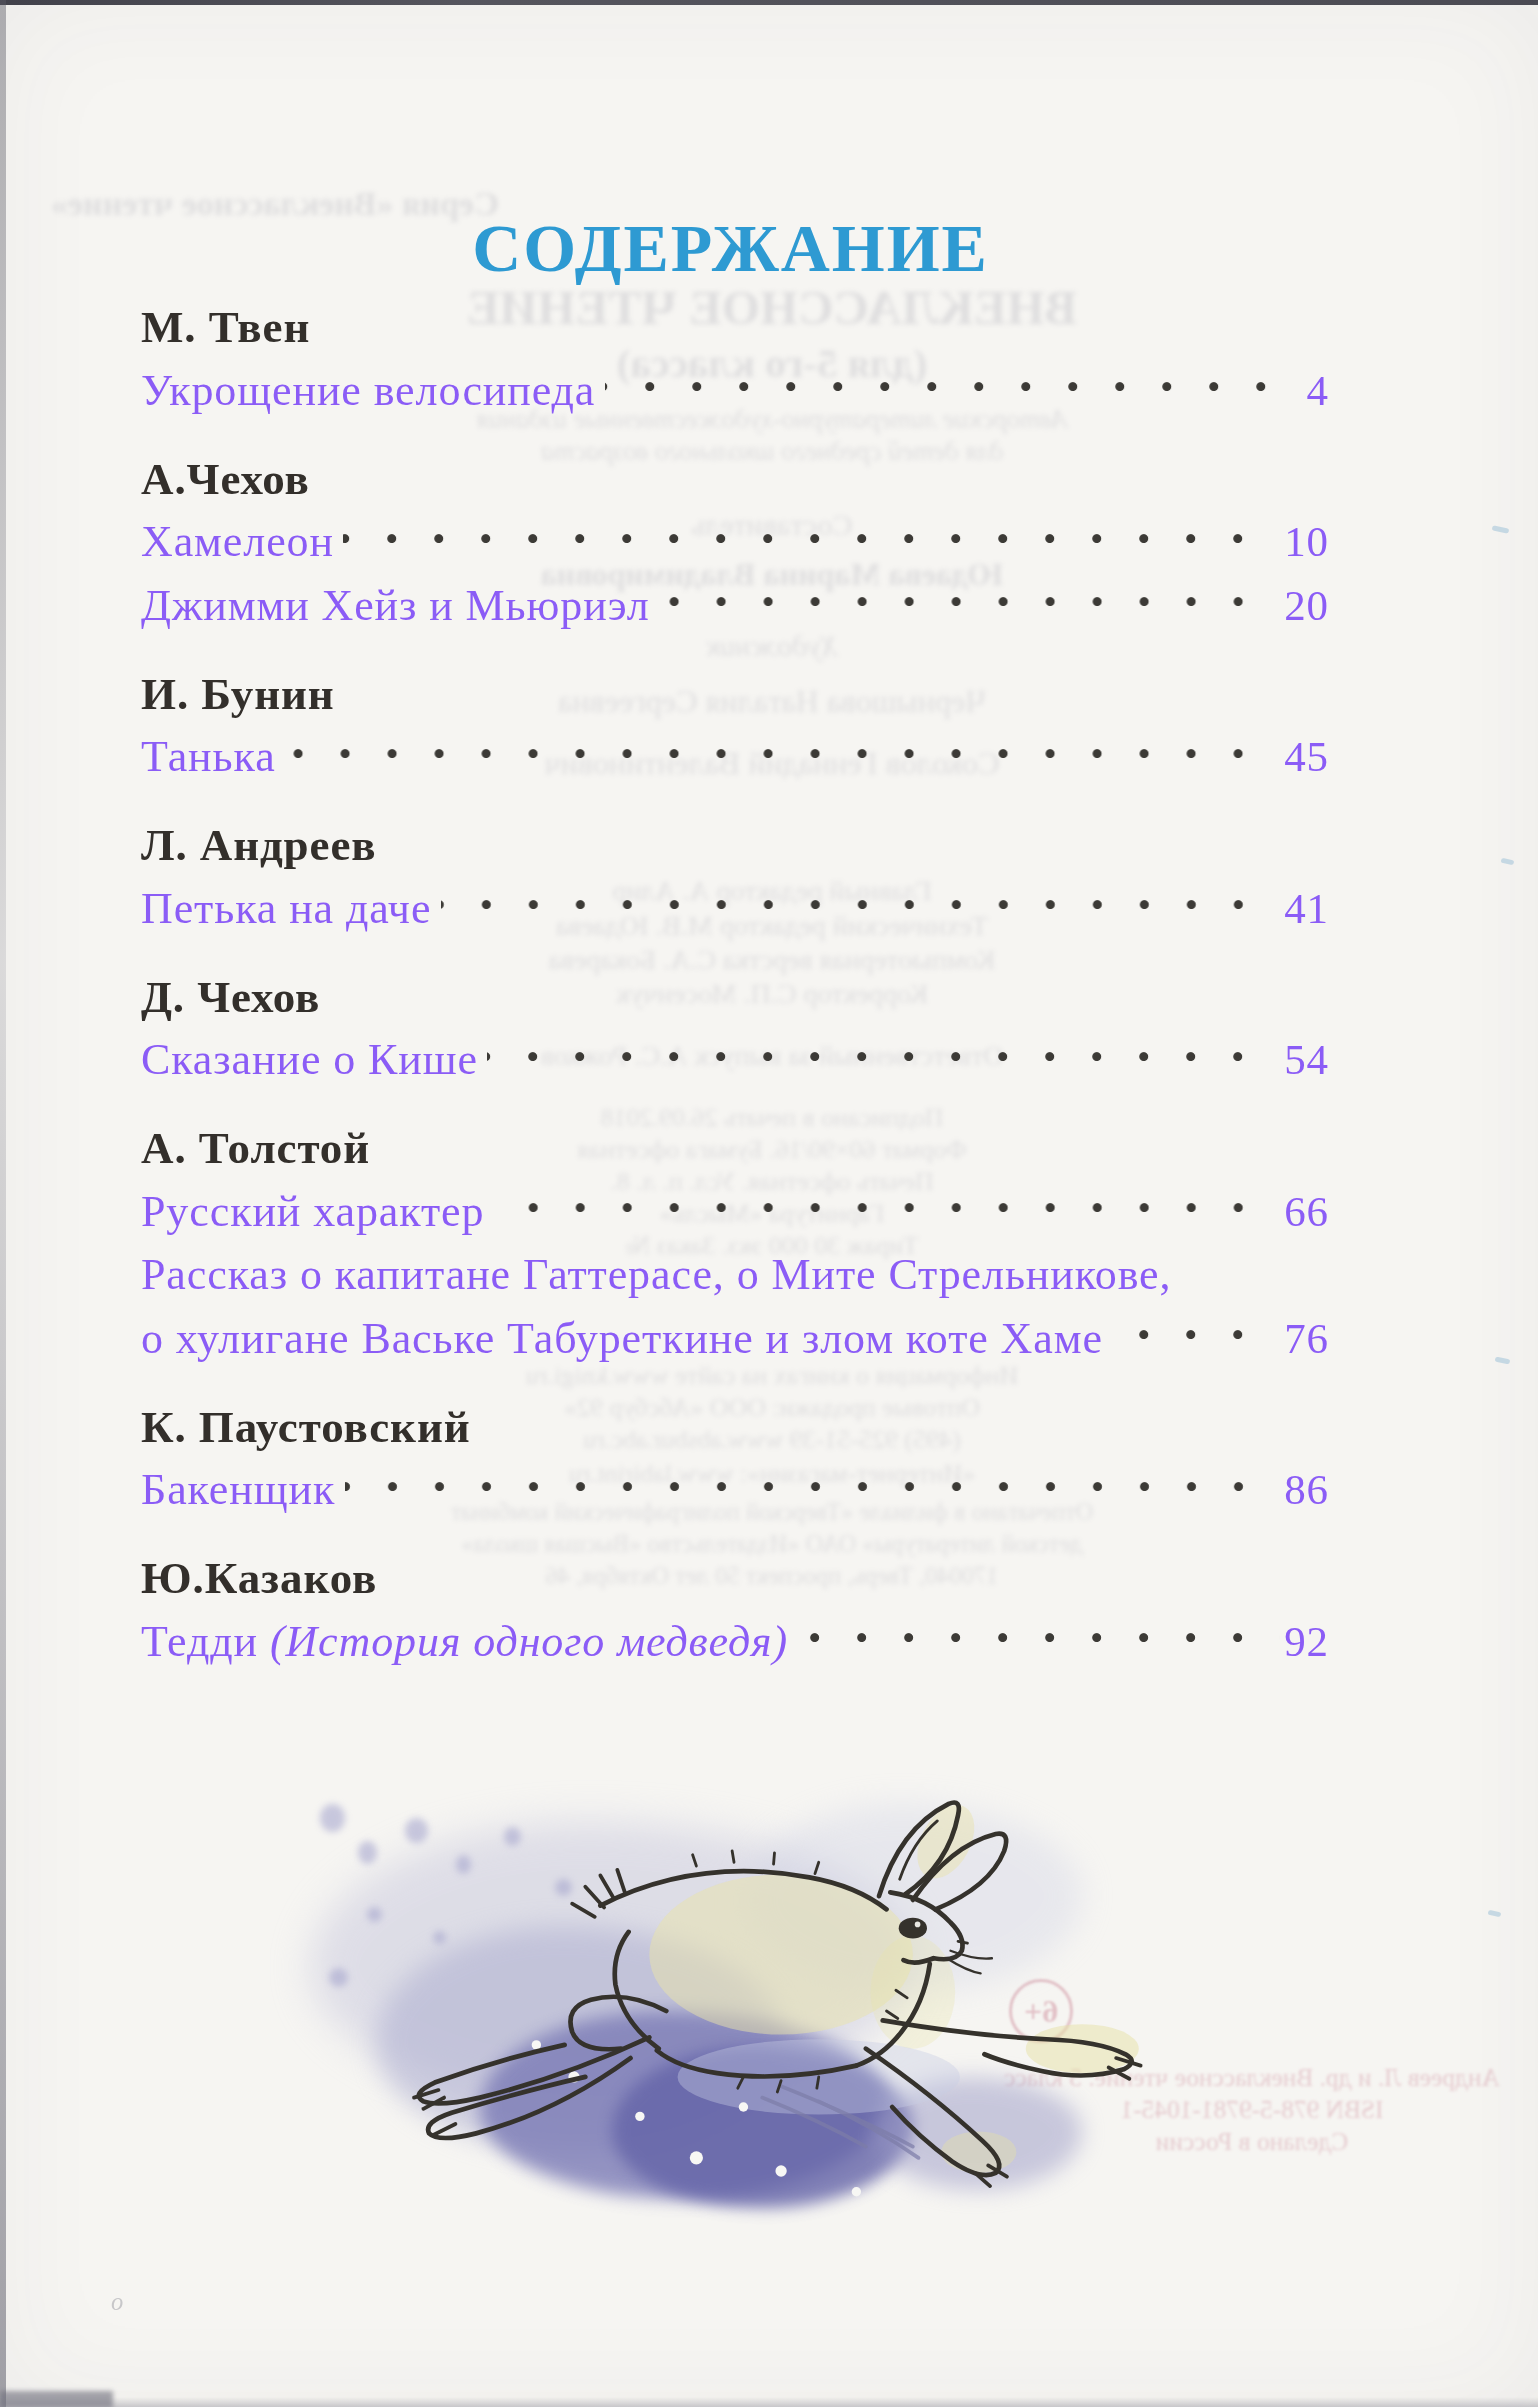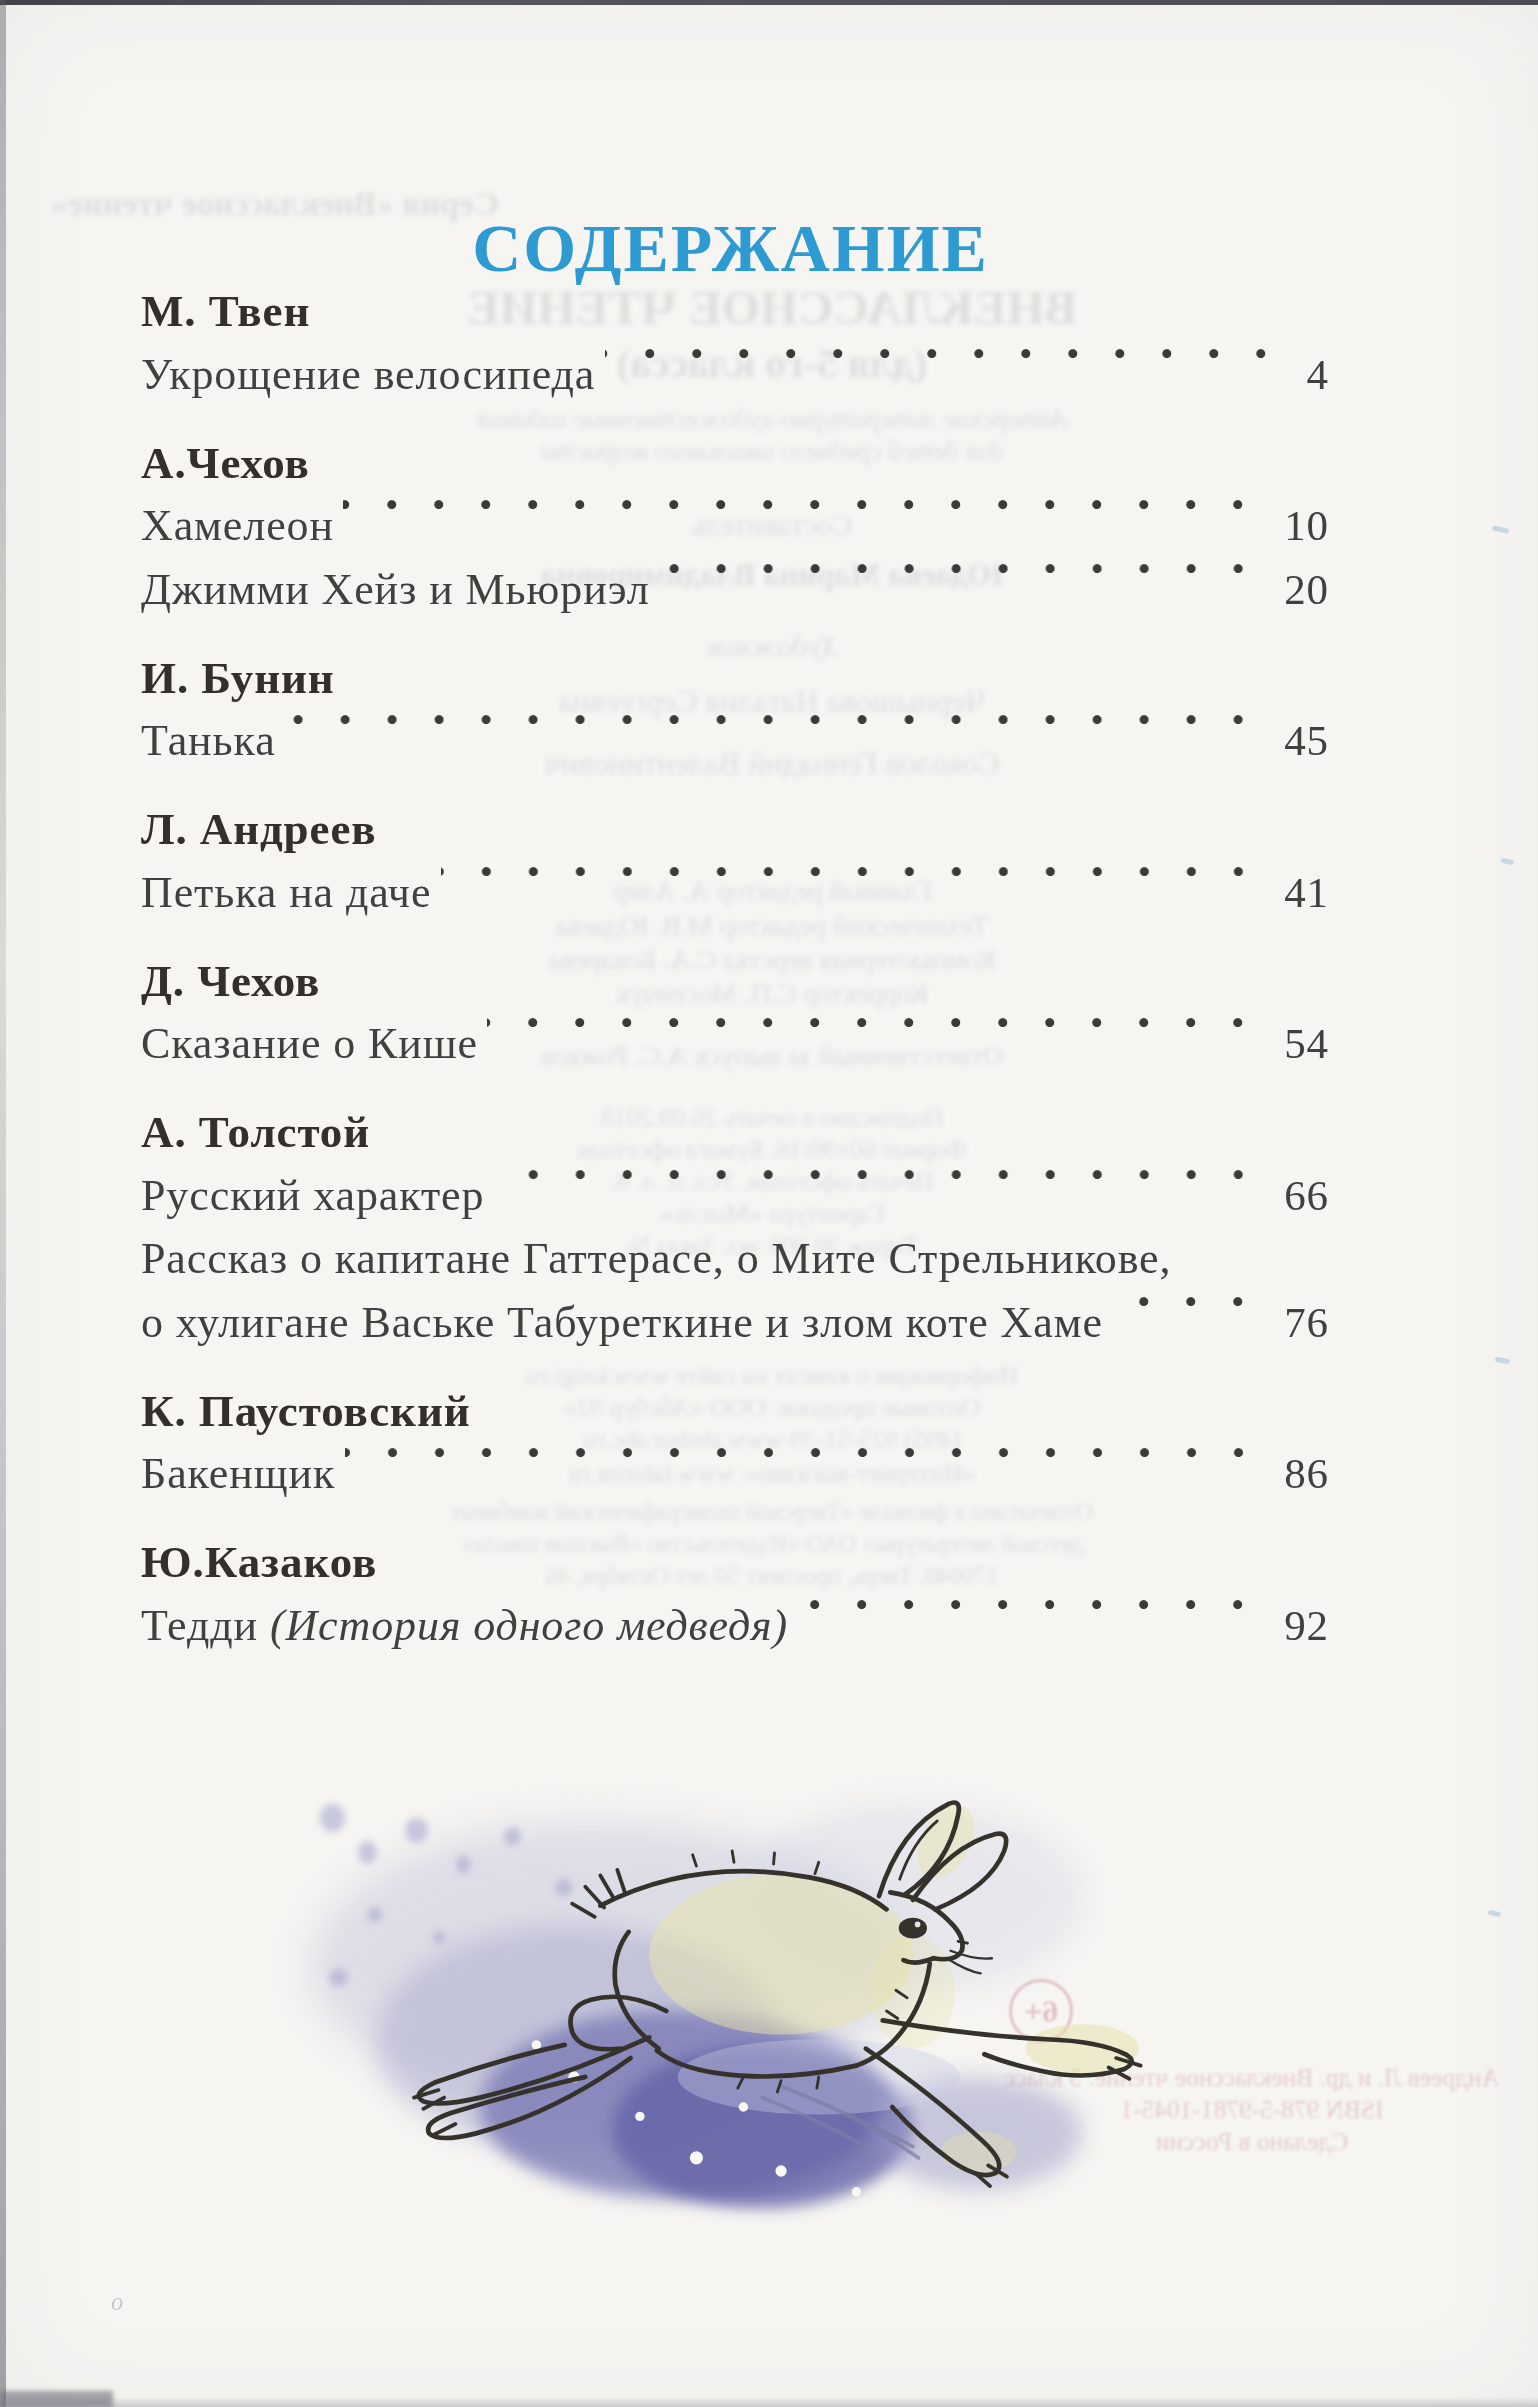--- a/index.html
+++ b/index.html
@@ -33,22 +33,22 @@
   }
 
   
   .title{
     position:absolute; left:141px; width:1179px; top:168px;
     text-align:center; font-weight:bold; font-size:68px; line-height:68px;
     letter-spacing:1.9px; color:#2e9ad2;
   }
   .toc{position:absolute; left:141px; top:237px; width:1188px;}
   .author{font-weight:bold; font-size:45px; line-height:56px; margin-top:32px; letter-spacing:0.9px; color:#332f2b; white-space:nowrap;}
-  .author:first-child{margin-top:46px;}
-  .tline{display:flex; align-items:flex-start; font-size:44px; line-height:56px; margin-top:7.5px; letter-spacing:0.9px; white-space:nowrap; color:#404040;}
+  .author:first-child{margin-top:62px;}
+  .tline{display:flex; align-items:center; font-size:44px; line-height:56px; margin-top:7.5px; letter-spacing:0.9px; white-space:nowrap; color:#8b5cf6;}
   .ttext{white-space:pre;}
   .ttext.italic{font-style:italic;}
   .dots{
     flex:1 1 auto; height:13px; margin:0 3.8px 7.5px 9.4px; min-width:38px;
     background-image:radial-gradient(circle at 4.7px 6.6px, #3c3a36 4px, rgba(0,0,0,0) 4.9px);
     background-size:47px 13px; background-repeat:repeat-x; background-position:right bottom;
   }
   .pnum{font-size:43px;}
 
   

